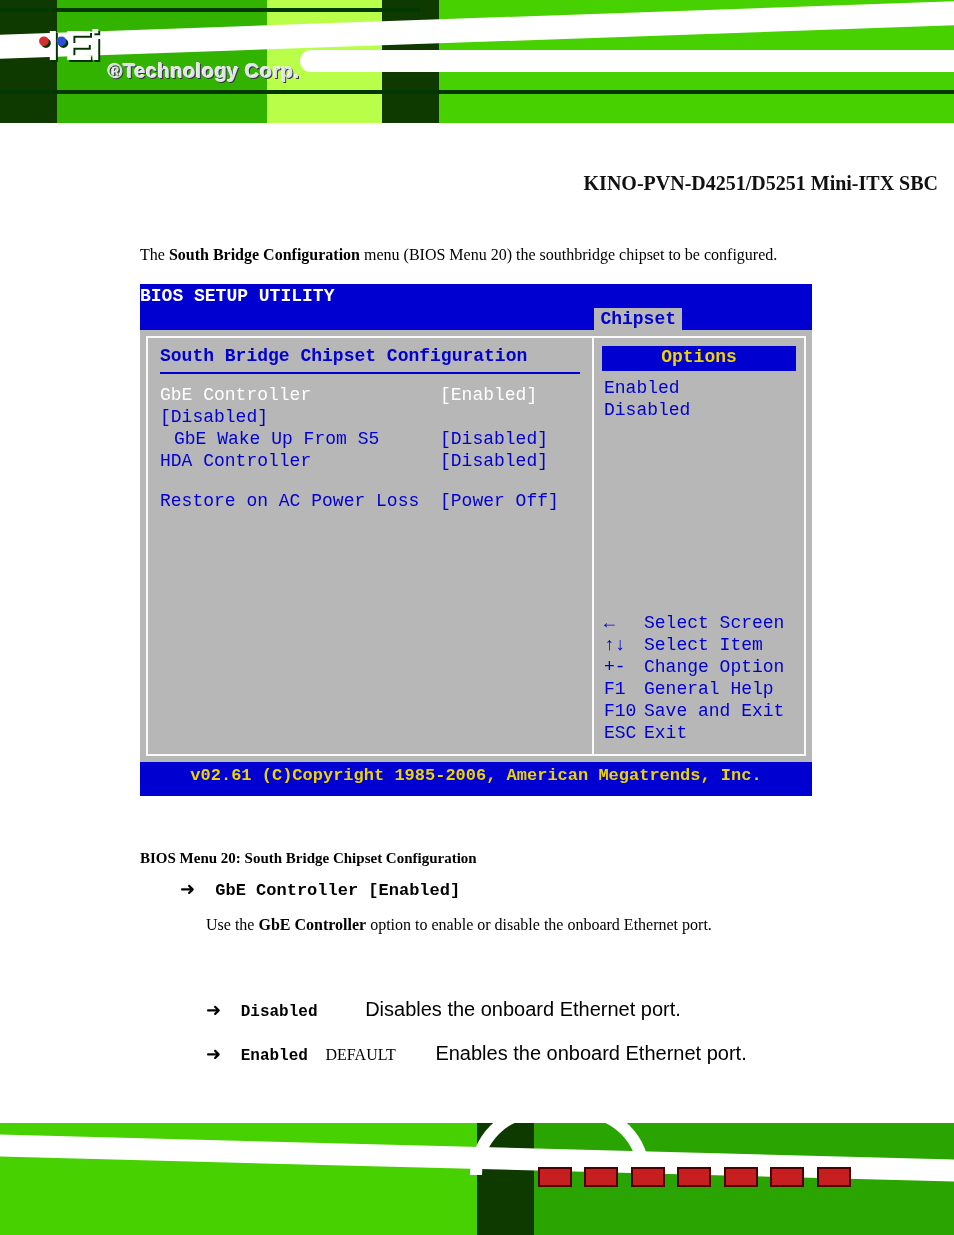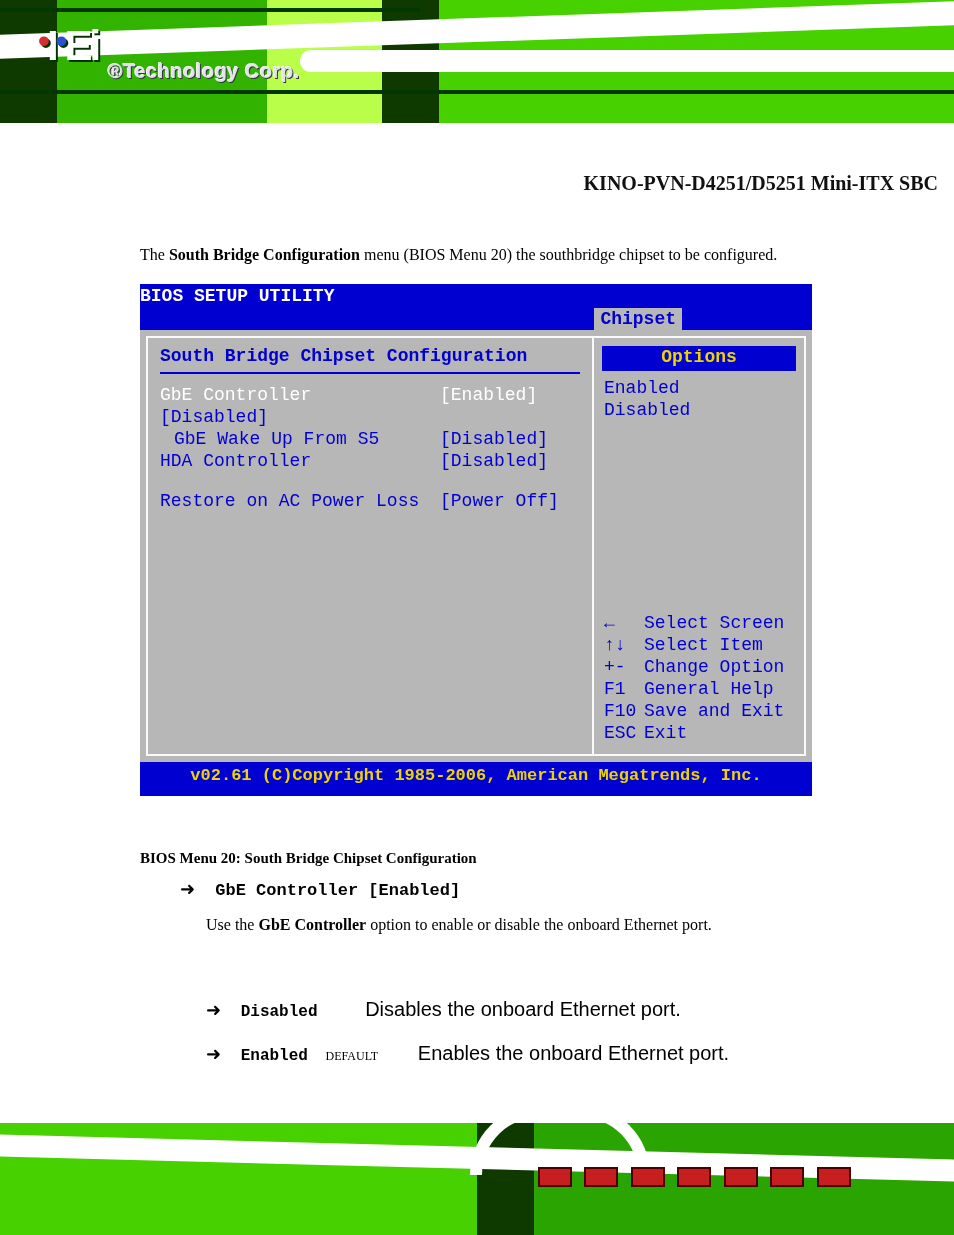--- a/index.html
+++ b/index.html
@@ -155,21 +155,21 @@
 
   <div class="sub-opt1">
     <span class="arrow">➜</span>
     <b>Disabled</b>
     <span class="tag"></span>
     <span class="desc">Disables the onboard Ethernet port.</span>
   </div>
   <div class="sub-opt2">
     <span class="arrow">➜</span>
     <b>Enabled</b>
-    <span class="tag" style="font-size:12px;">DEFAULT</span>
+    <span class="tag" style="font-size:16px;">DEFAULT</span>
     <span class="desc">Enables the onboard Ethernet port.</span>
   </div>
 
   <div class="pgnum">Page 100</div>
 
   <div class="bottom-deco">
     <div class="bg"></div>
     <div class="swoosh"></div>
     <div class="bump"></div>
     <div class="chips">

